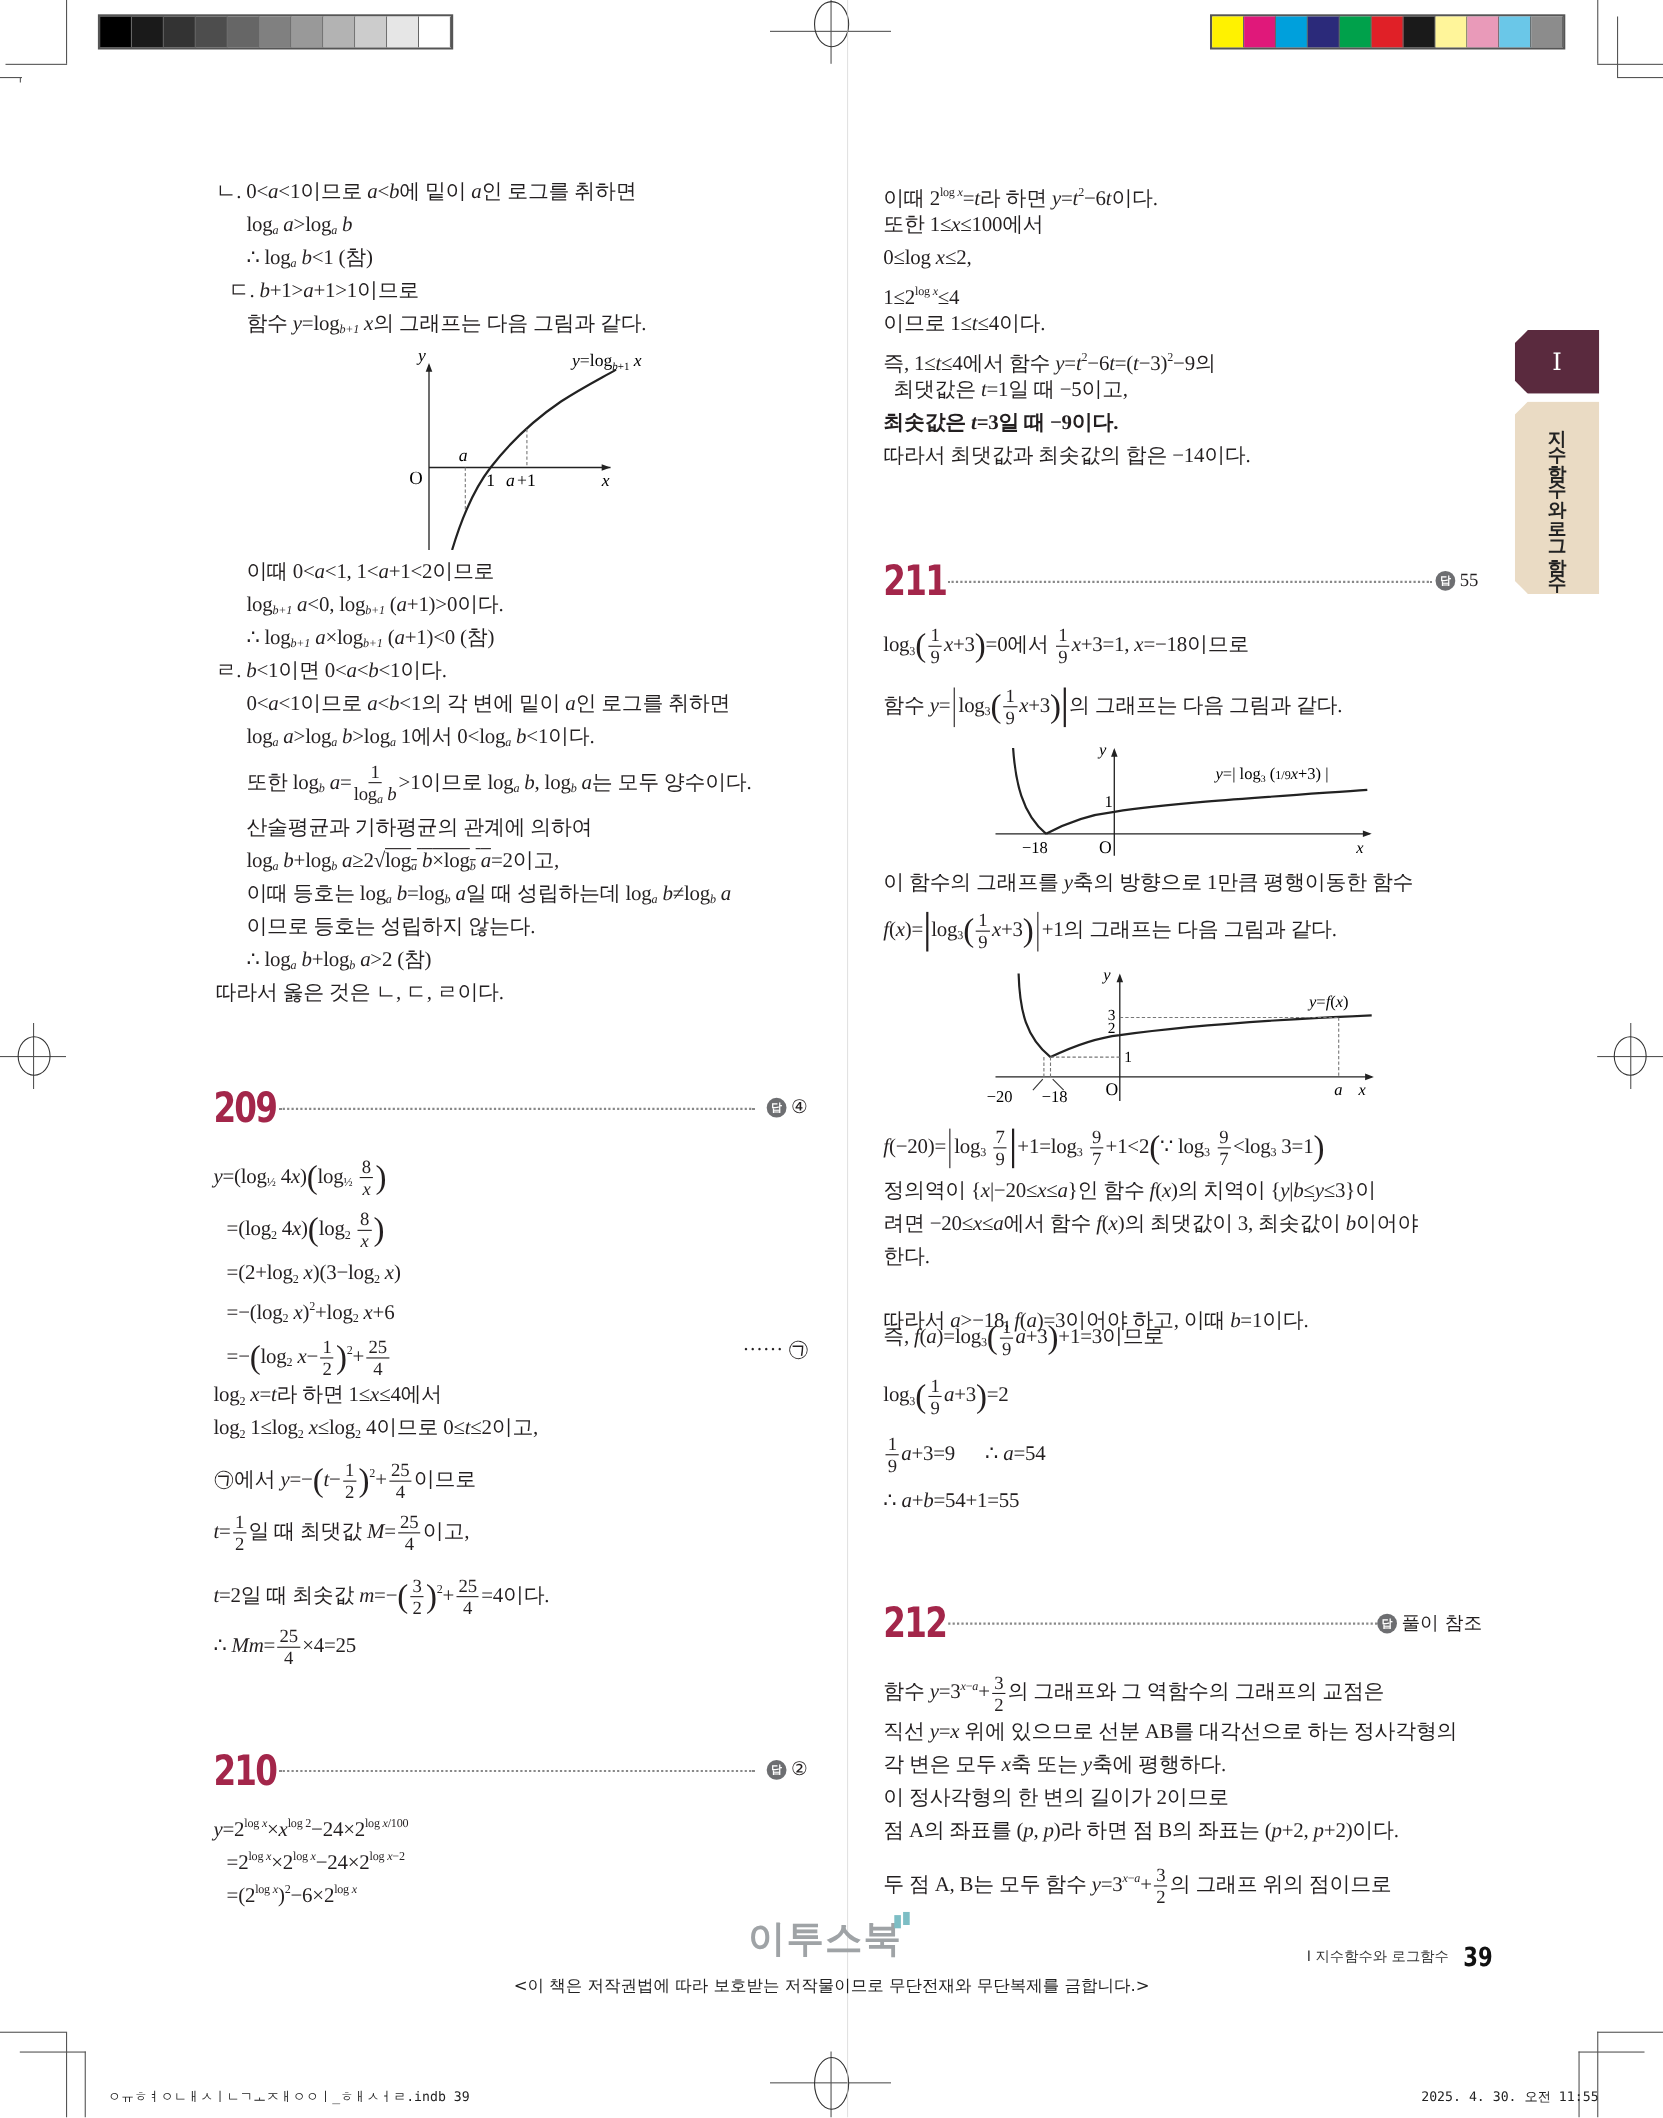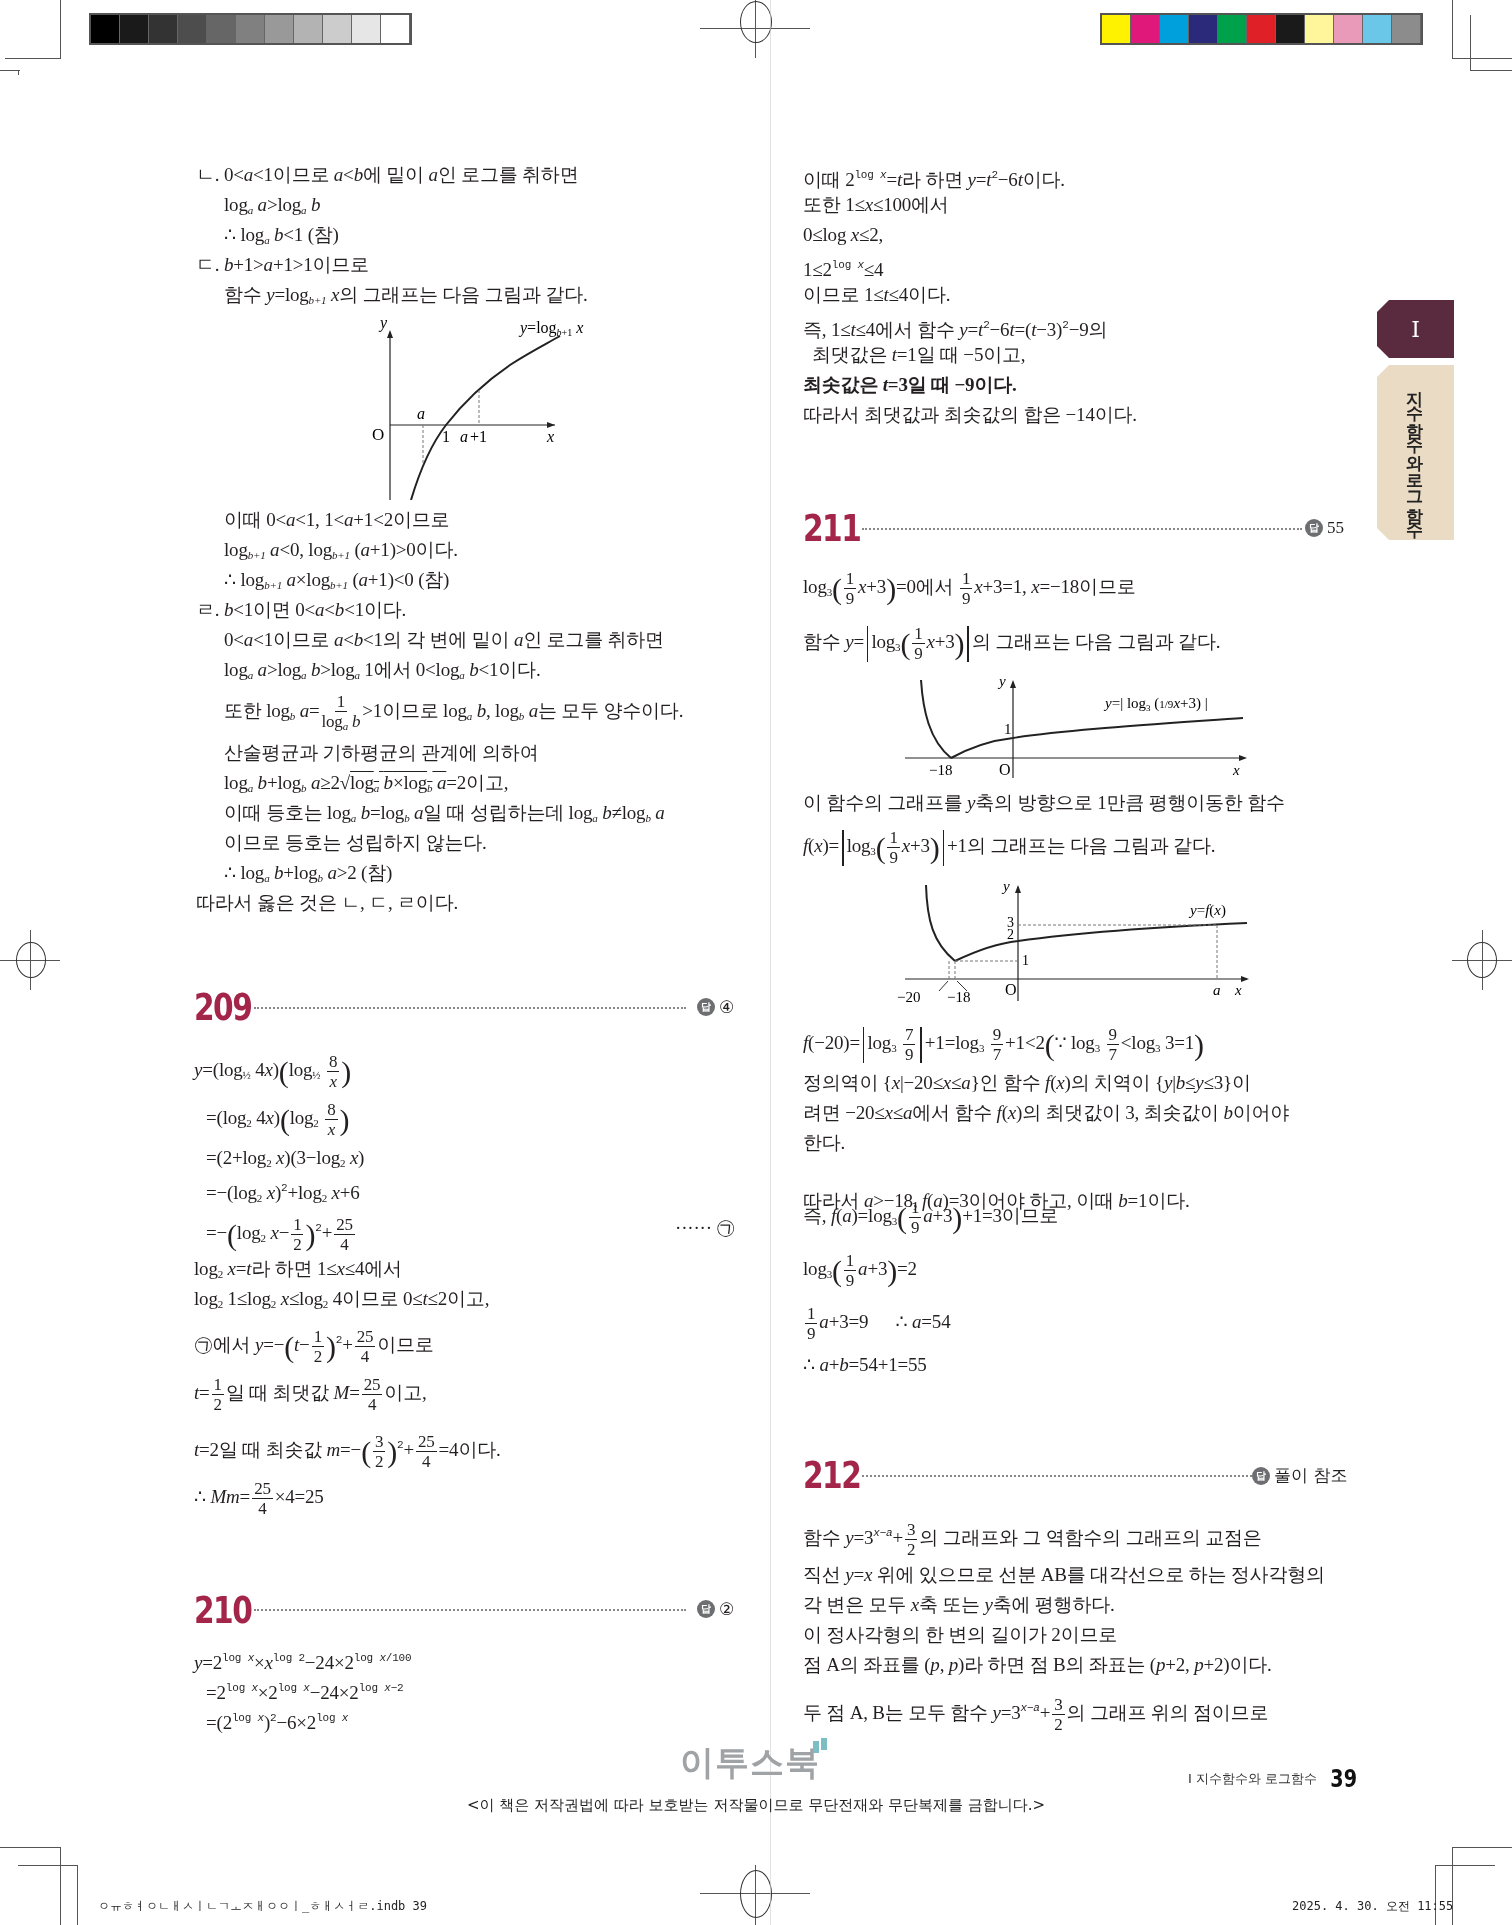--- a/index.html
+++ b/index.html
@@ -3,21 +3,21 @@
 <meta charset="utf-8">
 <style>
   * { box-sizing: border-box; margin: 0; padding: 0; }
   html, body { width: 1512px; height: 1925px; background: #fff; overflow: hidden; }
   body { position: relative; font-family: "DejaVu Serif", "Liberation Serif", serif; color: #231f20; }
   .abs { position: absolute; }
   .line { position: absolute; font-size: 19px; line-height: 30px; white-space: nowrap; letter-spacing: -0.2px; }
   .m { font-family: "Liberation Serif", "DejaVu Serif", serif; }
   .i { font-style: italic; }
   sub { font-size: 11px; vertical-align: -3px; }
-  sup { font-size: 11px; vertical-align: 8px; font-family: Liberation Mono, monospace; }
+  sup { font-size: 11px; vertical-align: 8px; }
   .frac { display: inline-flex; flex-direction: column; align-items: center; vertical-align: middle; line-height: 1; margin: 0 2px; font-size: 17px; }
   .frac > span:first-child { border-bottom: 1px solid #231f20; padding: 0 2px 1px; }
   .frac > span:last-child { padding-top: 1px; }
   .big { font-size: 30px; vertical-align: middle; font-weight: 200; line-height: 1; }
   .bar { display: inline-block; width: 1.5px; height: 36px; background: #231f20; vertical-align: middle; margin: 0 3px; }
 
   
   .swatch-row { position: absolute; top: 13px; height: 32px; display: flex; border: 2px solid #555; }
   .swatch-row div { width: 29px; height: 100%; border-right: 1px solid #666; }
   .crop { position: absolute; background: #555; }
@@ -110,21 +110,21 @@
     <span>I</span>
   </div>
 <div class="tab-light">
     <span>지수함수와 로그함수</span>
   </div>
 
 <div>
   <div class="line m" style="left:196px;top:160px;">ㄴ. 0&lt;<span class="i">a</span>&lt;1이므로 <span class="i">a</span>&lt;<span class="i">b</span>에 밑이 <span class="i">a</span>인 로그를 취하면</div>
   <div class="line m" style="left:224px;top:190px;">log<sub class="i">a</sub> <span class="i">a</span>&gt;log<sub class="i">a</sub> <span class="i">b</span></div>
   <div class="line m" style="left:224px;top:220px;">∴ log<sub class="i">a</sub> <span class="i">b</span>&lt;1 <span>(참)</span></div>
-  <div class="line m" style="left:196px;top:250px;text-align:center;"><span>ㄷ.</span> <span class="i">b</span>+1&gt;<span class="i">a</span>+1&gt;1이므로</div>
+  <div class="line m" style="left:208px;top:250px;text-align:center;"><span>ㄷ.</span> <span class="i">b</span>+1&gt;<span class="i">a</span>+1&gt;1이므로</div>
   <div class="line m" style="left:224px;top:280px;"><span>함수 </span><span class="i">y</span>=log<sub class="i">b+1</sub> <span class="i">x</span><span>의 그래프는 다음 그림과 같다.</span></div>
 
   <svg class="abs" style="left:350px;top:310px;" width="260" height="190" viewBox="0 0 260 190">
     <line x1="40" y1="115" x2="205" y2="115" stroke="#222" stroke-width="1.2"></line>
     <polygon points="205,115 197,112 197,118" fill="#222"></polygon>
     <line x1="40" y1="190" x2="40" y2="22" stroke="#222" stroke-width="1.2"></line>
     <polygon points="40,20 37,28 43,28" fill="#222"></polygon>
     <path d="M61,190 C70,160 82,133 96,115 C113,93 135,72 160,55 C180,42 198,33 210,26" fill="none" stroke="#222" stroke-width="2"></path>
     <line x1="73" y1="115" x2="73" y2="153" stroke="#777" stroke-dasharray="3,2"></line>
     <line x1="129" y1="80" x2="129" y2="115" stroke="#777" stroke-dasharray="3,2"></line>

